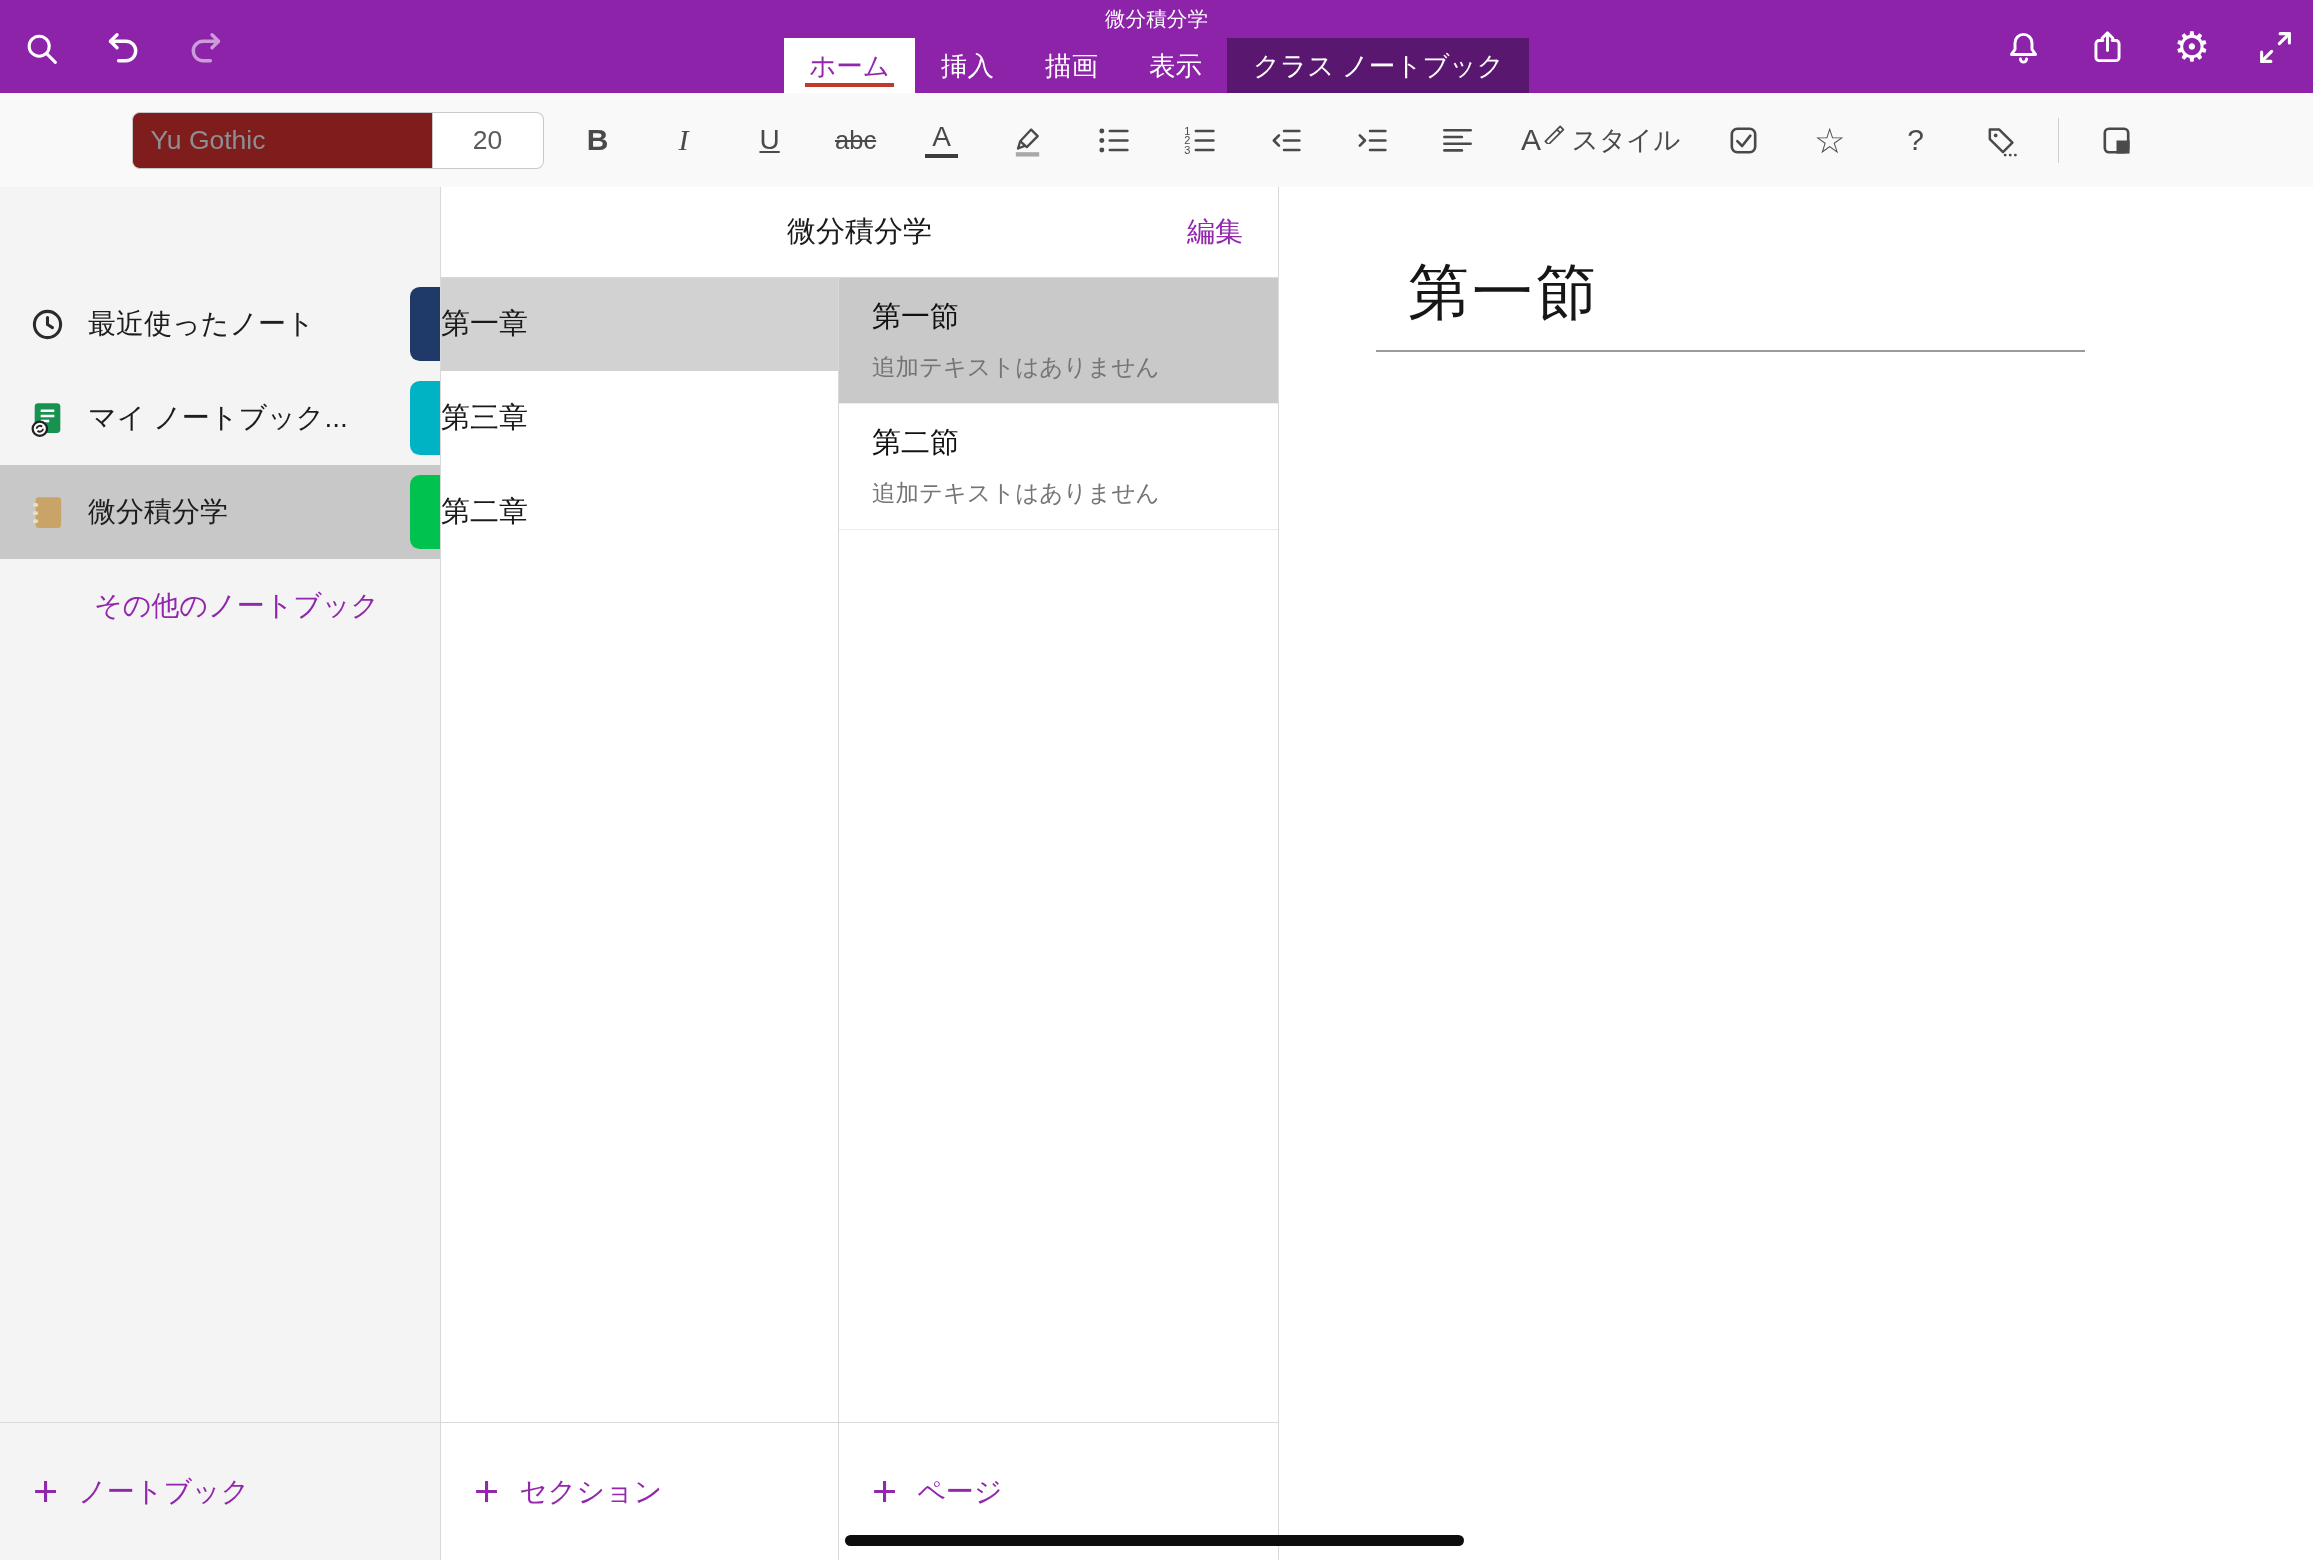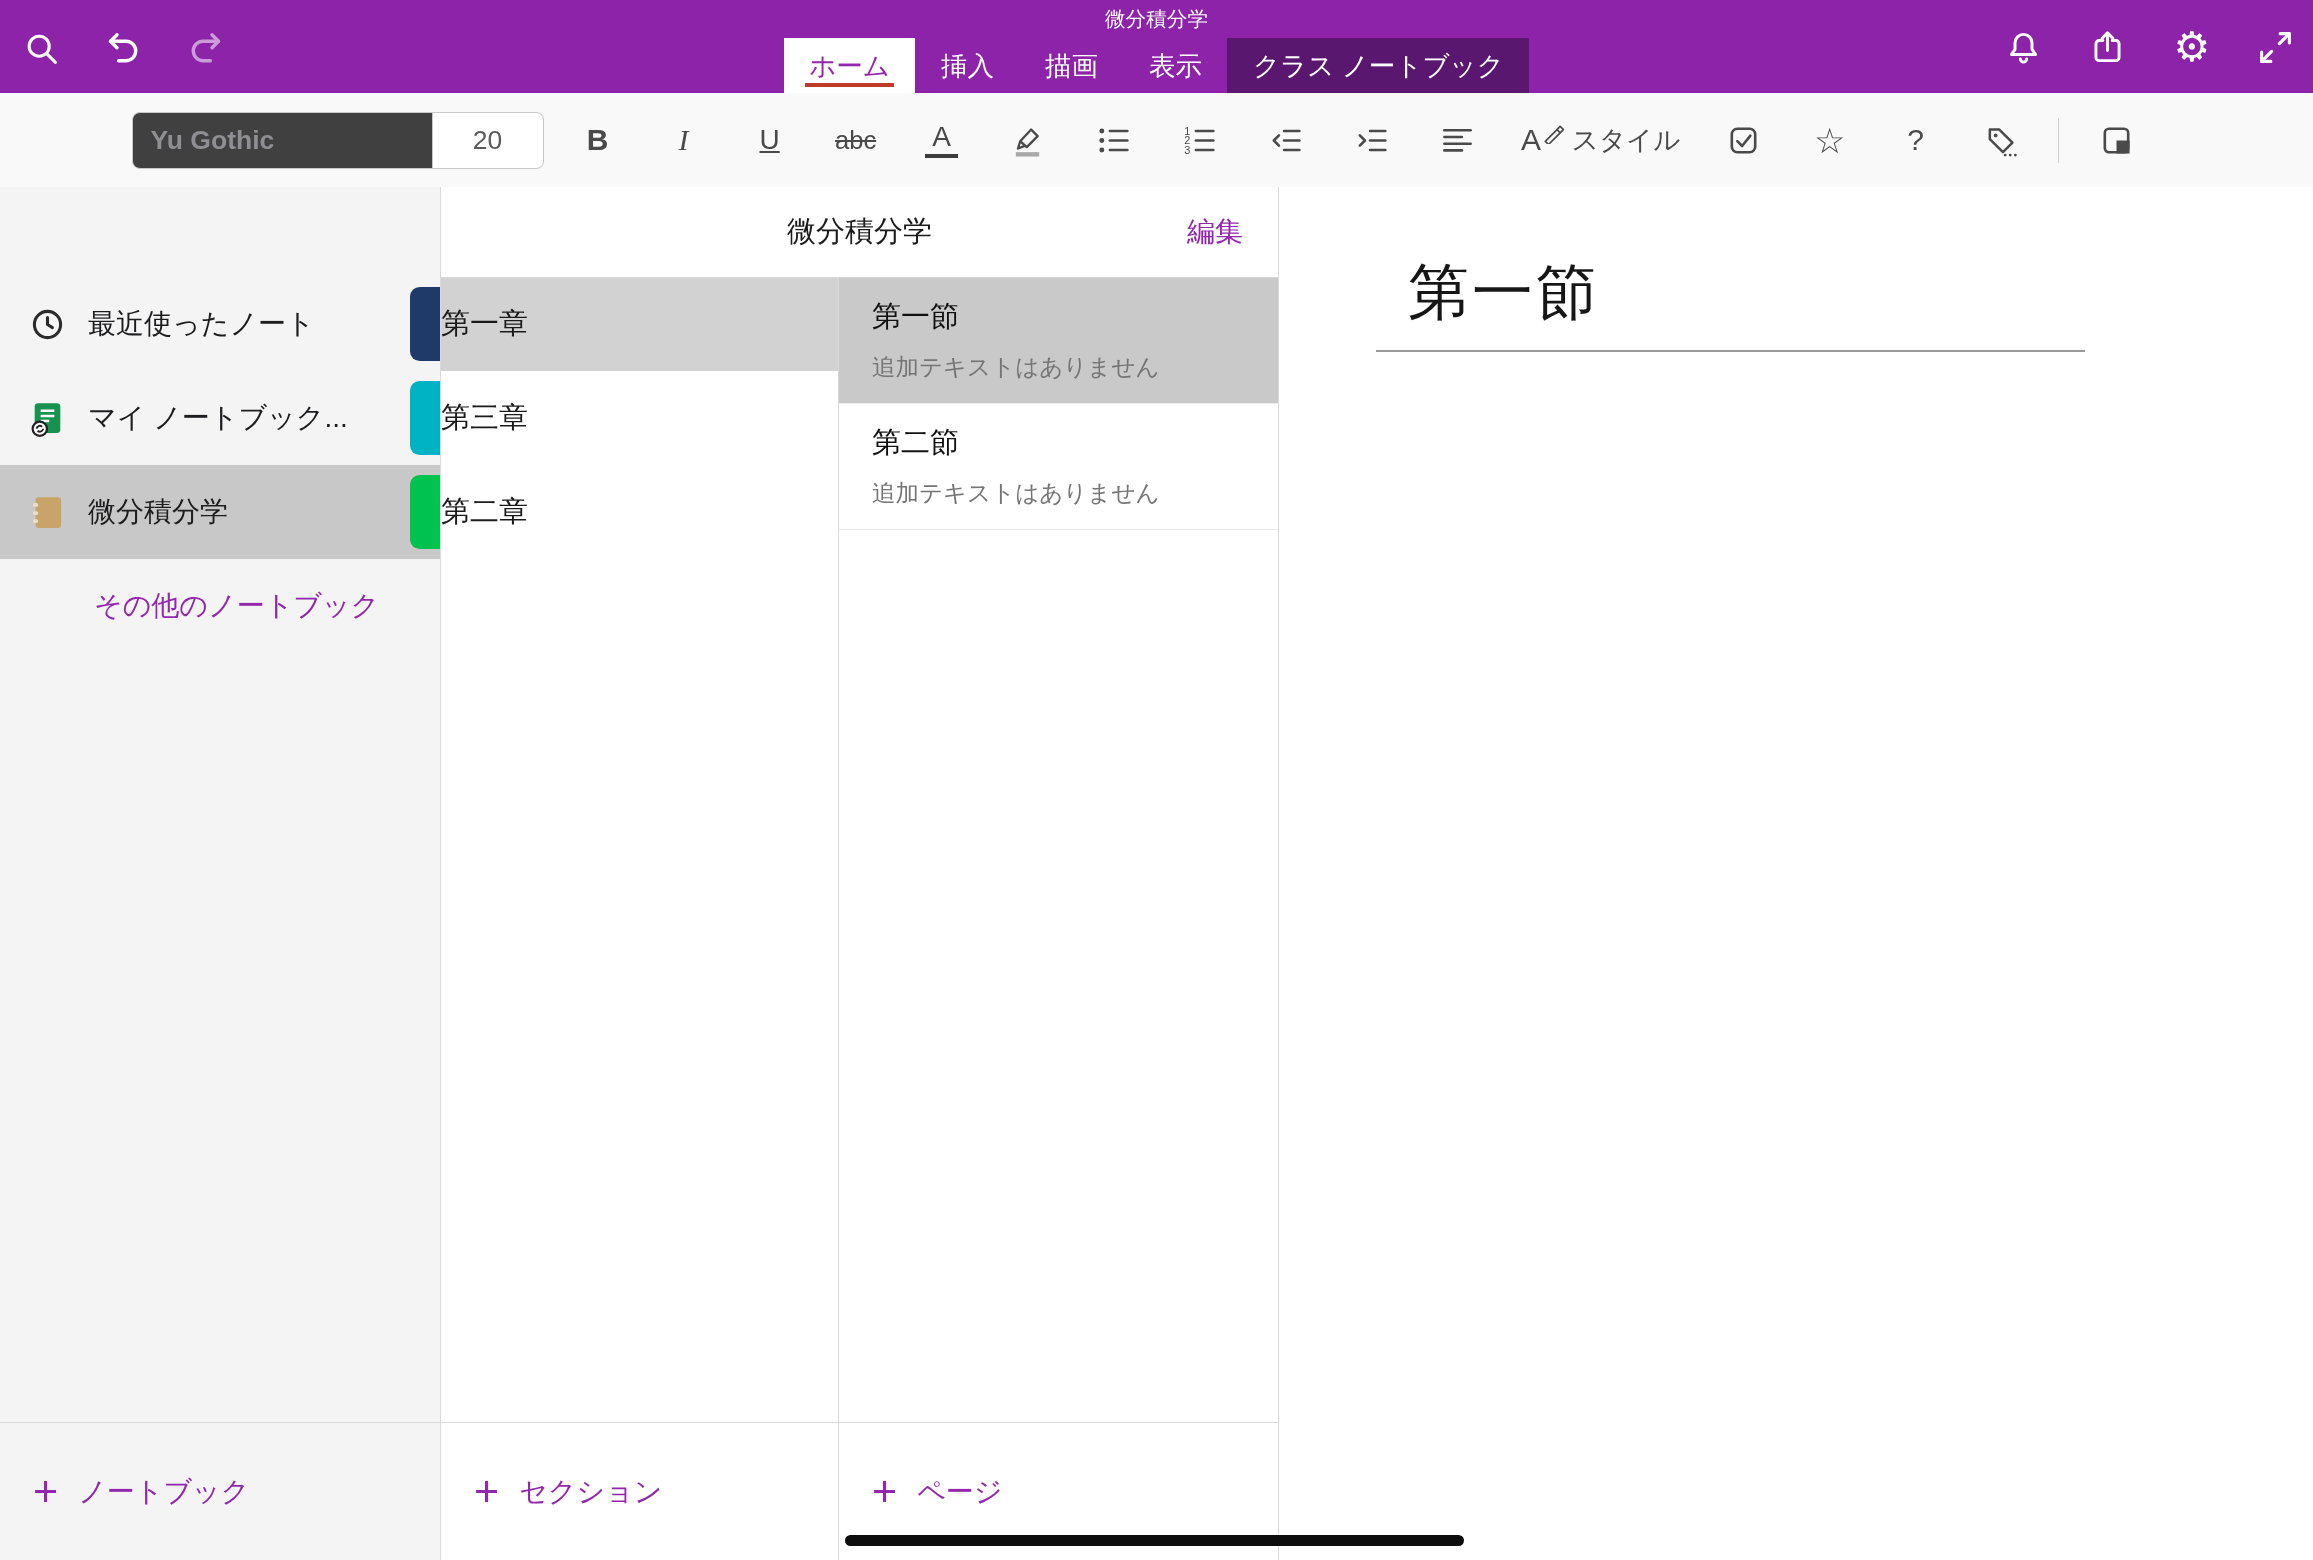--- a/index.html
+++ b/index.html
@@ -25,22 +25,22 @@
        cursor:pointer;position:relative;}
   .tab.active{background:#fff;color:var(--accent,#9227AC);}
   .tab-underline{position:absolute;left:21.6px;right:21.6px;bottom:5.9px;height:3.9px;
                  background:var(--home-underline,#C0392B);}
   .tab.dark{background:var(--topbar-dark-tab,#5A1770);}
 
   
   .toolbar{position:absolute;top:93px;left:0;right:0;height:94px;background:#f9f9f9;
            border-bottom:1px solid #d9d9d9;display:flex;align-items:center;color:#4a4a4a;}
   .font-group{display:flex;height:57px;margin-left:132px;}
-  .font-name{width:281px;background:#404040;border:1px solid #c9c9c9;border-radius:7.8px 0 0 7.8px;
-             display:flex;align-items:center;padding-left:17.6px;font-size:26.5px;color:#8e8e93;cursor:pointer;font-weight:bold;}
+  .font-name{width:281px;background:#7f1d1d;border:1px solid #c9c9c9;border-radius:7.8px 0 0 7.8px;
+             display:flex;align-items:center;padding-left:17.6px;font-size:26.5px;color:#8e8e93;cursor:pointer;}
   .font-size{width:110px;background:#fff;border:1px solid #c9c9c9;border-left:none;
              border-radius:0 7.8px 7.8px 0;display:flex;align-items:center;justify-content:center;
              font-size:26.5px;color:#5a5a5a;cursor:pointer;}
   .fmt{width:57px;height:65px;margin-left:29px;background:none;border:none;padding:0;
        display:flex;flex-direction:column;align-items:center;justify-content:center;
        color:#4a4a4a;cursor:pointer;}
   .fmt:first-of-type{margin-left:25.5px;}
   .glyph-b{font-size:30px;font-weight:700;}
   .glyph-i{font-size:30px;font-style:italic;font-family:"Liberation Serif",serif;}
   .glyph-u{font-size:28px;text-decoration:underline;}

